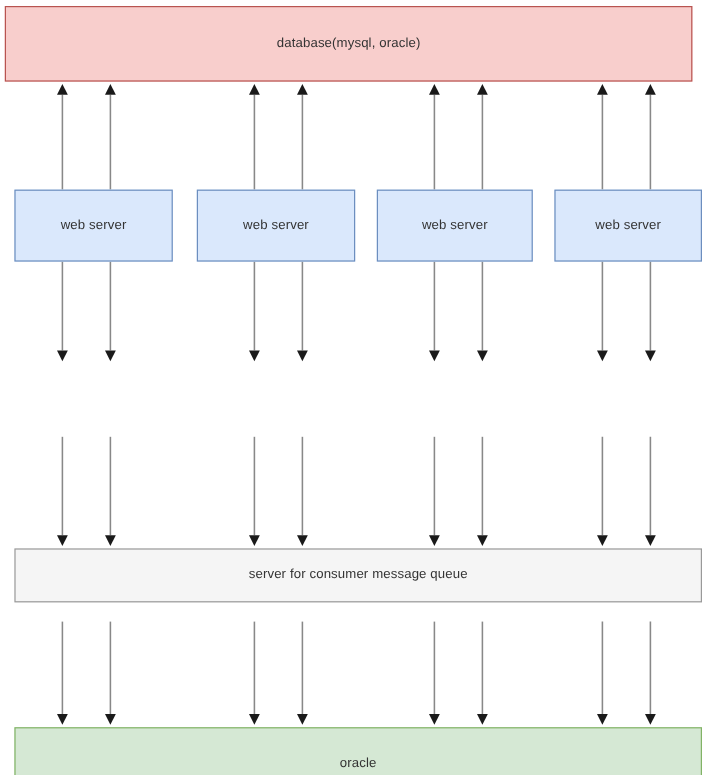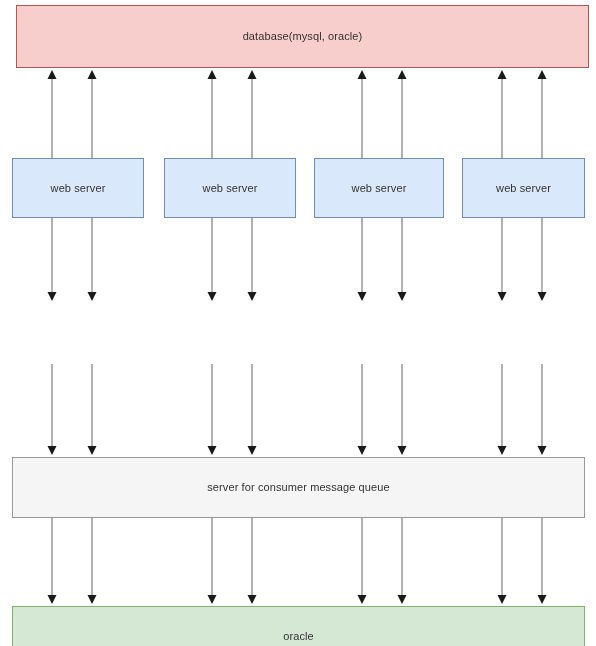--- a/index.html
+++ b/index.html
@@ -112,42 +112,42 @@
       <line x1="362" y1="518" x2="362" y2="595" stroke="#888888" stroke-width="1.3"></line>
       <polygon points="362,604 357.5,595 366.5,595" fill="#1a1a1a"></polygon>
       <line x1="402" y1="518" x2="402" y2="595" stroke="#888888" stroke-width="1.3"></line>
       <polygon points="402,604 397.5,595 406.5,595" fill="#1a1a1a"></polygon>
       <line x1="502" y1="518" x2="502" y2="595" stroke="#888888" stroke-width="1.3"></line>
       <polygon points="502,604 497.5,595 506.5,595" fill="#1a1a1a"></polygon>
       <line x1="542" y1="518" x2="542" y2="595" stroke="#888888" stroke-width="1.3"></line>
       <polygon points="542,604 537.5,595 546.5,595" fill="#1a1a1a"></polygon>
     </svg>
 
-  <div class="node" style="left: 16px; top: 5px; width: 573px; height: 63px; background: rgb(248, 206, 204); border-color: rgb(184, 84, 80);">
+  <div class="node" style="left: 4px; top: 5px; width: 573px; height: 63px; background: rgb(248, 206, 204); border-color: rgb(184, 84, 80);">
     <span class="node-label">database(mysql, oracle)</span>
   </div>
 
   <div class="node" style="left: 12px; top: 158px; width: 132px; height: 60px; background: rgb(218, 232, 252); border-color: rgb(108, 142, 191);">
     <span class="node-label">web server</span>
   </div>
 
   <div class="node" style="left: 164px; top: 158px; width: 132px; height: 60px; background: rgb(218, 232, 252); border-color: rgb(108, 142, 191);">
     <span class="node-label">web server</span>
   </div>
 
   <div class="node" style="left: 314px; top: 158px; width: 130px; height: 60px; background: rgb(218, 232, 252); border-color: rgb(108, 142, 191);">
     <span class="node-label">web server</span>
   </div>
 
   <div class="node" style="left: 462px; top: 158px; width: 123px; height: 60px; background: rgb(218, 232, 252); border-color: rgb(108, 142, 191);">
     <span class="node-label">web server</span>
   </div>
 
 
-  <div class="node" style="left: 12px; top: 457px; width: 573px; height: 61px; background: rgb(245, 245, 245); border-color: rgb(153, 153, 153);">
+  <div class="node" style="left: 12px; top: 457px; width: 573px; height: 45px; background: rgb(245, 245, 245); border-color: rgb(153, 153, 153);">
     <span class="node-label">server for consumer message queue</span>
   </div>
 
   <div class="node" style="left: 12px; top: 606px; width: 573px; height: 60px; background: rgb(213, 232, 212); border-color: rgb(130, 179, 102);">
     <span class="node-label">oracle</span>
   </div>
 
 </div>
 
 </body></html>

